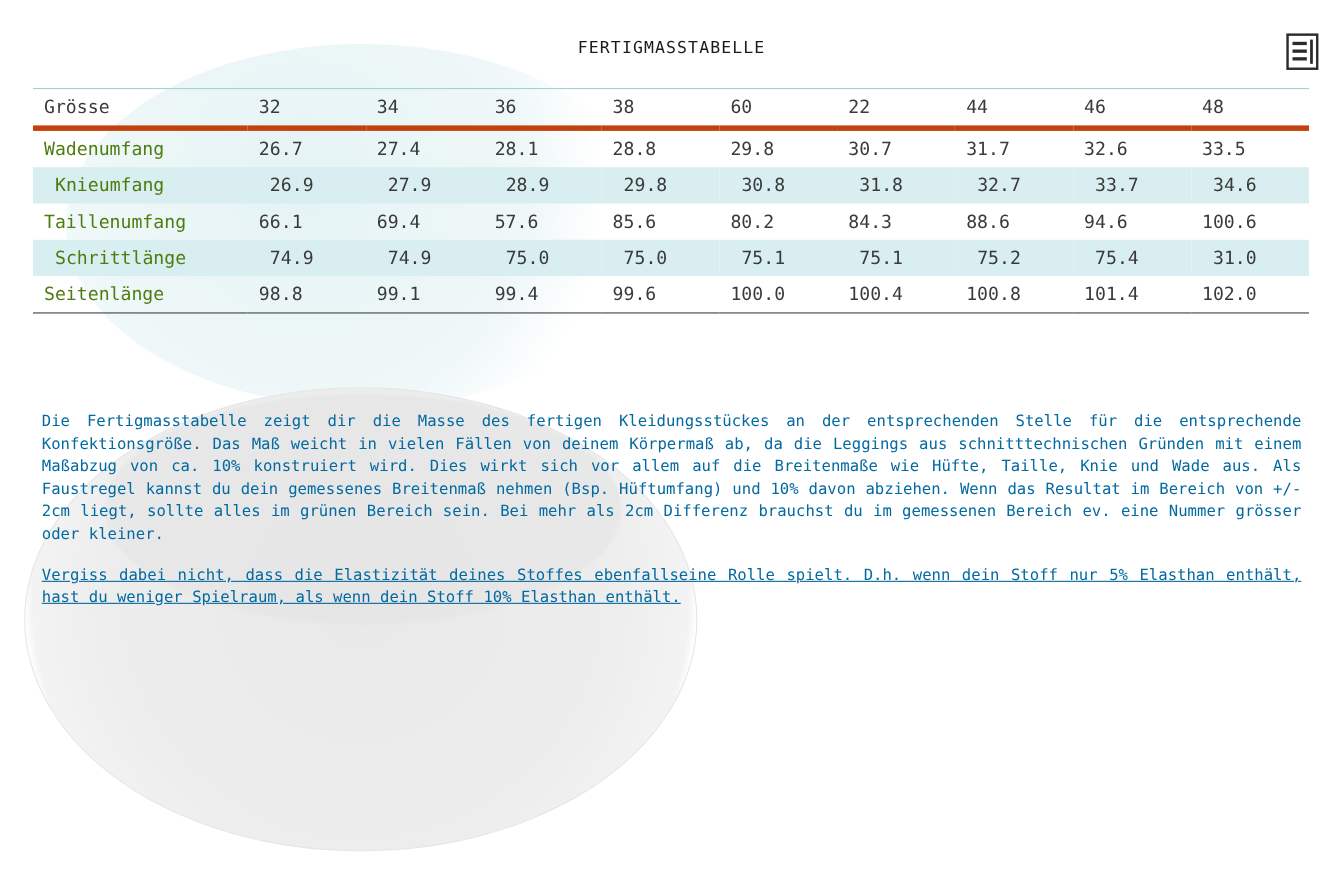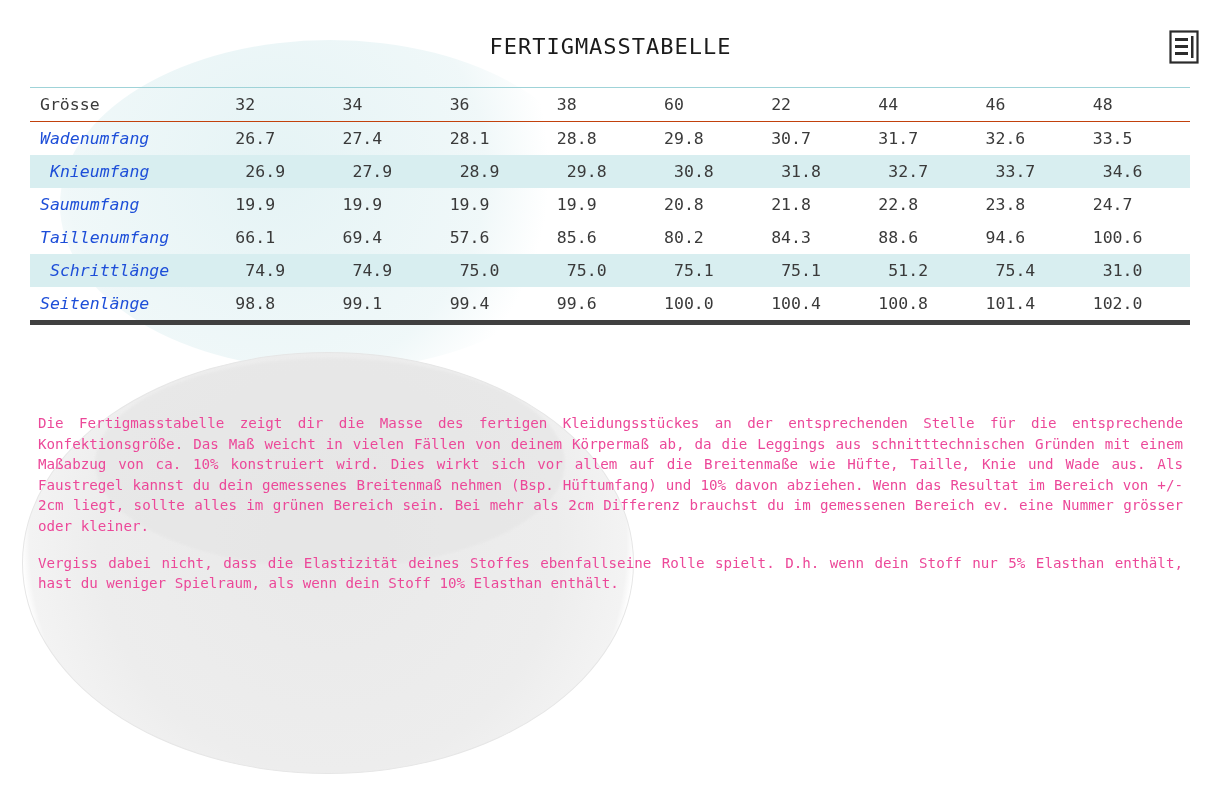--- a/index.html
+++ b/index.html
@@ -64,21 +64,21 @@
   .doc-icon {
     position: absolute;
     right: 22px;
     top: 10px;
     width: 30px;
     height: 34px;
   }
 
   .title {
     text-align: center;
-    font-size: 22px;
+    font-size: 15px;
     letter-spacing: 1px;
     color: #1b1b1b;
     margin: 20px 0 0 0;
     padding-top: 14px;
     font-weight: normal;
     font-family: "DejaVu Sans Mono", monospace;
   }
 
   table.size-table {
     border-collapse: collapse;
@@ -94,50 +94,49 @@
     padding: 7px 0 7px 10px;
     color: #3a3a3a;
     font-family: "DejaVu Sans Mono", monospace;
     white-space: nowrap;
   }
   table.size-table col.label-col { width: 195px; }
   table.size-table col.val-col { width: 107px; }
 
   thead tr {
     border-top: 1px solid #9fd3d8;
-    border-bottom: 1px solid #c2410c;
+    border-bottom: 5px solid #c2410c;
   }
   thead th {
     font-size: 17px;
     color: #1f1f1f;
     padding-top: 9px;
     padding-bottom: 9px;
   }
   tbody tr.row-alt td {
     background: #d8eef0;
     padding-left: 20px;
   }
   tbody tr td:first-child {
-    color: #1d4ed8;
-    font-style: italic;
+    color: #4d7c0f;
   }
   tbody tr:last-child td {
-    border-bottom: 5px solid #404040;
+    border-bottom: 1px solid #404040;
   }
 
   .notes {
     margin: 88px 38px 0 38px;
     font-size: 14.2px;
     line-height: 1.45;
     text-align: justify;
-    color: #ec4899;
+    color: #0369a1;
     font-family: "DejaVu Sans Mono", monospace;
   }
   .notes p { margin: 0 0 16px 0; }
-  .notes p:last-child { margin-bottom: 0; }
+  .notes p:last-child { margin-bottom: 0; text-decoration: underline; }
 </style>
 </head>
 <body>
 
 <div class="bg-layer">
   <div class="blob-teal"></div>
   <div class="blob-grey"></div>
   <div class="blob-grey-inner"></div>
 </div>
 
@@ -199,52 +198,40 @@
         <td>27.9</td>
         <td>28.9</td>
         <td>29.8</td>
         <td>30.8</td>
         <td>31.8</td>
         <td>32.7</td>
         <td>33.7</td>
         <td>34.6</td>
       </tr>
       <tr class="row-plain">
-        <td>Saumumfang</td>
-        <td>19.9</td>
-        <td>19.9</td>
-        <td>19.9</td>
-        <td>19.9</td>
-        <td>20.8</td>
-        <td>21.8</td>
-        <td>22.8</td>
-        <td>23.8</td>
-        <td>24.7</td>
-      </tr>
-      <tr class="row-plain">
         <td>Taillenumfang</td>
         <td>66.1</td>
         <td>69.4</td>
         <td>57.6</td>
         <td>85.6</td>
         <td>80.2</td>
         <td>84.3</td>
         <td>88.6</td>
         <td>94.6</td>
         <td>100.6</td>
       </tr>
       <tr class="row-alt">
         <td>Schrittlänge</td>
         <td>74.9</td>
         <td>74.9</td>
         <td>75.0</td>
         <td>75.0</td>
         <td>75.1</td>
         <td>75.1</td>
-        <td>51.2</td>
+        <td>75.2</td>
         <td>75.4</td>
         <td>31.0</td>
       </tr>
       <tr class="row-plain">
         <td>Seitenlänge</td>
         <td>98.8</td>
         <td>99.1</td>
         <td>99.4</td>
         <td>99.6</td>
         <td>100.0</td>

